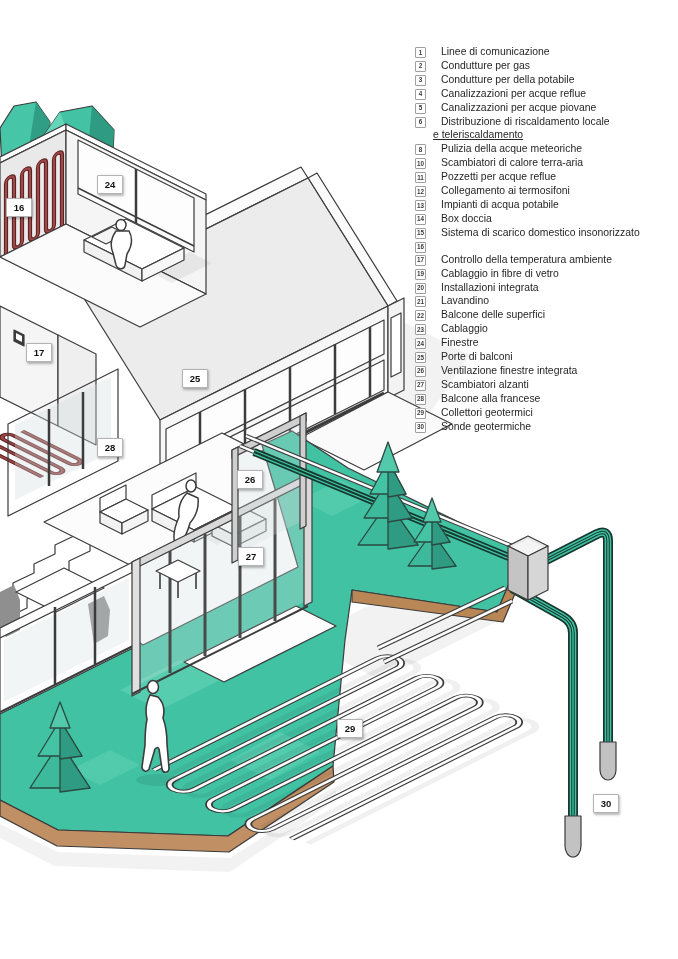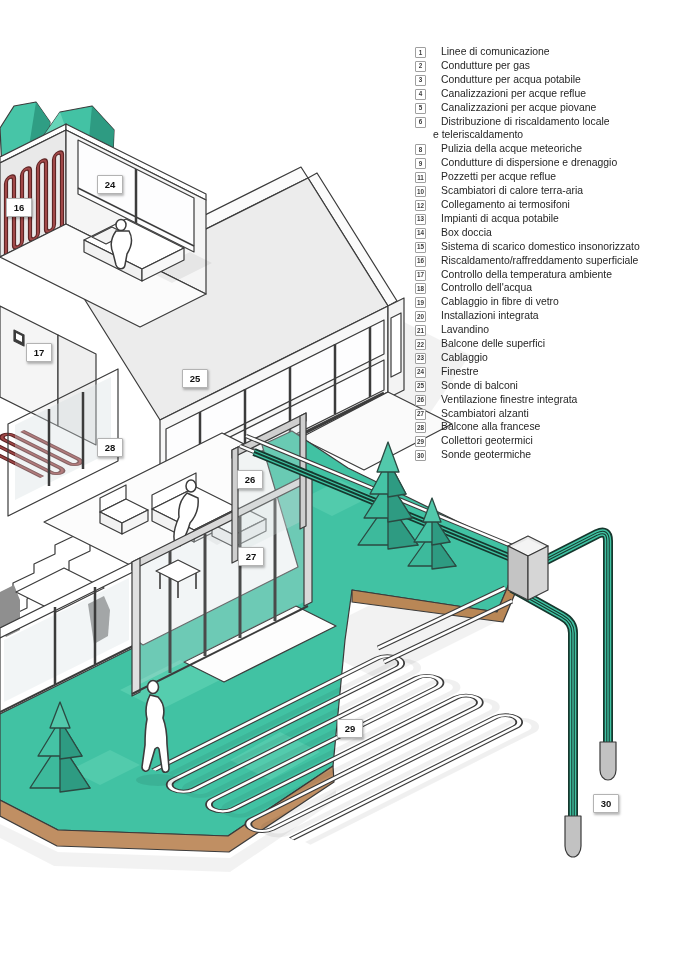--- a/index.html
+++ b/index.html
@@ -8,21 +8,21 @@
   svg{position:absolute;left:0;top:0;}
   .st{stroke:#3b3b3b;stroke-width:1.2;stroke-linejoin:round;}
   
   .legend{position:absolute;left:415px;top:45px;width:256px;}
   .li{display:flex;align-items:flex-start;line-height:13.9px;}
   .ln{flex:none;width:9px;height:9px;border:1px solid #9f9f9f;border-radius:1px;
       font-size:6.3px;font-weight:bold;color:#3a3a3a;display:flex;align-items:center;
       justify-content:center;margin:2px 7px 0 0;background:#fff;}
   .lt{font-size:10.4px;color:#262626;letter-spacing:0;}
   .lt .l1{white-space:nowrap;padding-left:8px;}
-  .lt .l2{display:block;}
+  .lt .l2{display:block;text-decoration:underline;}
   
   .marker{position:absolute;width:24px;height:17px;background:#fff;border:1px solid #b3b3b3;
       border-radius:1px;box-shadow:1px 1.5px 2.5px rgba(0,0,0,.28);
       font-size:9.5px;font-weight:bold;color:#111;display:flex;align-items:center;justify-content:center;}
 </style>
 </head>
 <body>
 
 <div class="stage">
 <svg width="678" height="959" viewBox="0 0 678 959">
@@ -290,79 +290,70 @@
   <div class="li">
         <span class="ln">1</span>
         <span class="lt"><span class="l1">Linee di comunicazione</span><span class="l2"></span></span>
       </div>
   <div class="li">
         <span class="ln">2</span>
         <span class="lt"><span class="l1">Condutture per gas</span><span class="l2"></span></span>
       </div>
   <div class="li">
         <span class="ln">3</span>
-        <span class="lt"><span class="l1">Condutture per acqua potabile</span><span class="l2"></span></span>
+        <span class="lt"><span class="l1">Condutture per della potabile</span><span class="l2"></span></span>
       </div>
   <div class="li">
         <span class="ln">4</span>
         <span class="lt"><span class="l1">Canalizzazioni per acque reflue</span><span class="l2"></span></span>
       </div>
   <div class="li">
         <span class="ln">5</span>
         <span class="lt"><span class="l1">Canalizzazioni per acque piovane</span><span class="l2"></span></span>
       </div>
   <div class="li">
         <span class="ln">6</span>
         <span class="lt"><span class="l1">Distribuzione di riscaldamento locale</span><span class="l2">e teleriscaldamento</span></span>
       </div>
   <div class="li">
         <span class="ln">8</span>
         <span class="lt"><span class="l1">Pulizia della acque meteoriche</span><span class="l2"></span></span>
       </div>
   <div class="li">
-        <span class="ln">9</span>
-        <span class="lt"><span class="l1">Condutture di dispersione e drenaggio</span><span class="l2"></span></span>
+        <span class="ln">10</span>
+        <span class="lt"><span class="l1">Scambiatori di calore terra-aria</span><span class="l2"></span></span>
       </div>
   <div class="li">
         <span class="ln">11</span>
         <span class="lt"><span class="l1">Pozzetti per acque reflue</span><span class="l2"></span></span>
       </div>
   <div class="li">
-        <span class="ln">10</span>
-        <span class="lt"><span class="l1">Scambiatori di calore terra-aria</span><span class="l2"></span></span>
-      </div>
-  <div class="li">
         <span class="ln">12</span>
         <span class="lt"><span class="l1">Collegamento ai termosifoni</span><span class="l2"></span></span>
       </div>
   <div class="li">
         <span class="ln">13</span>
         <span class="lt"><span class="l1">Impianti di acqua potabile</span><span class="l2"></span></span>
       </div>
   <div class="li">
         <span class="ln">14</span>
         <span class="lt"><span class="l1">Box doccia</span><span class="l2"></span></span>
       </div>
   <div class="li">
         <span class="ln">15</span>
         <span class="lt"><span class="l1">Sistema di scarico domestico insonorizzato</span><span class="l2"></span></span>
       </div>
   <div class="li">
         <span class="ln">16</span>
-        <span class="lt"><span class="l1">Riscaldamento/raffreddamento superficiale</span><span class="l2"></span></span>
       </div>
   <div class="li">
         <span class="ln">17</span>
         <span class="lt"><span class="l1">Controllo della temperatura ambiente</span><span class="l2"></span></span>
       </div>
   <div class="li">
-        <span class="ln">18</span>
-        <span class="lt"><span class="l1">Controllo dell'acqua</span><span class="l2"></span></span>
-      </div>
-  <div class="li">
         <span class="ln">19</span>
         <span class="lt"><span class="l1">Cablaggio in fibre di vetro</span><span class="l2"></span></span>
       </div>
   <div class="li">
         <span class="ln">20</span>
         <span class="lt"><span class="l1">Installazioni integrata</span><span class="l2"></span></span>
       </div>
   <div class="li">
         <span class="ln">21</span>
         <span class="lt"><span class="l1">Lavandino</span><span class="l2"></span></span>
@@ -374,21 +365,21 @@
   <div class="li">
         <span class="ln">23</span>
         <span class="lt"><span class="l1">Cablaggio</span><span class="l2"></span></span>
       </div>
   <div class="li">
         <span class="ln">24</span>
         <span class="lt"><span class="l1">Finestre</span><span class="l2"></span></span>
       </div>
   <div class="li">
         <span class="ln">25</span>
-        <span class="lt"><span class="l1">Sonde di balconi</span><span class="l2"></span></span>
+        <span class="lt"><span class="l1">Porte di balconi</span><span class="l2"></span></span>
       </div>
   <div class="li">
         <span class="ln">26</span>
         <span class="lt"><span class="l1">Ventilazione finestre integrata</span><span class="l2"></span></span>
       </div>
   <div class="li">
         <span class="ln">27</span>
         <span class="lt"><span class="l1">Scambiatori alzanti</span><span class="l2"></span></span>
       </div>
   <div class="li">

